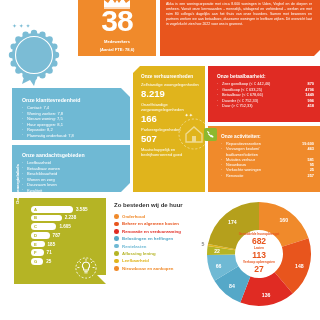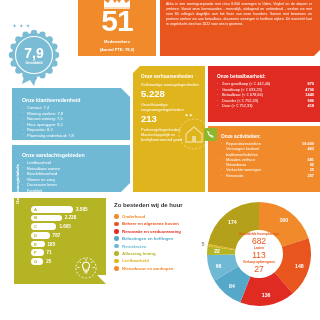--- a/index.html
+++ b/index.html
@@ -144,34 +144,34 @@
   #spend .lg{display:flex;align-items:center;margin-bottom:2.4px;}
   #spend .dot{width:4.6px;height:4.6px;border-radius:50%;margin-right:3.5px;flex:none;}
   #spend .lgt{font-size:4.3px;font-weight:bold;white-space:nowrap;}
 
   #donut-wrap{position:absolute;left:88px;top:0px;width:118px;height:112px;}
   #donut-center{
     position:absolute;left:50%;top:50%;transform:translate(-50%,-50%);
     text-align:center;width:44px;color:#e8551d;
   }
   #donut-center .cl{font-size:3.1px;font-weight:bold;line-height:3.6px;}
-  #donut-center .cv{font-size:8.5px;font-weight:normal;line-height:9px;margin-bottom:1.5px;}
+  #donut-center .cv{font-size:8.5px;font-weight:bold;line-height:9px;margin-bottom:1.5px;}
   .seglbl{position:absolute;color:#fff;font-size:5.2px;font-weight:bold;transform:translate(-50%,-50%);}
 </style>
 </head>
 <body>
 
 <div id="page">
 
   <div class="panel" id="hdr-emp">
     <svg id="crown" width="30" height="13" viewBox="0 0 30 13">
       <path d="M2 11 L2 4 L6 7 L9.5 2 L13 7 L15 4 L17 7 L20.5 2 L24 7 L28 4 L28 11 Z" fill="#fff"></path>
       <rect x="2" y="11.3" width="26" height="1.4" fill="#fff"></rect>
     </svg>
-    <div class="bignum">51</div>
+    <div class="bignum">38</div>
     <div class="lbl">Medewerkers</div>
     <div class="lbl">(Aantal FTE: 78,6)</div>
   </div>
 
   <div class="panel" id="hdr-text">
     <div>Akka is een woningcorporatie met circa 8.600 woningen in Uden, Veghel en de dorpen er omheen. Vanuit onze kernwaarden - menselijk, uitdagend en verbindend - werken we met ruim 80 collega's dagelijks aan het thuis van onze huurders. Samen met bewoners en partners werken we aan betaalbare, duurzame woningen in leefbare wijken. Dit overzicht laat in vogelvlucht zien hoe 2022 voor ons is geweest.</div>
     <div id="hdr-corner"></div>
   </div>
 
   <div class="panel" id="badge">
@@ -194,24 +194,20 @@
           <circle cx="-8.4" cy="20.3" r="3.2"></circle>
             <circle cx="-20.3" cy="8.4" r="3.2"></circle>
           <circle cx="-20.3" cy="-8.4" r="3.2"></circle>
             <circle cx="-8.4" cy="-20.3" r="3.2"></circle>
           <circle cx="8.4" cy="-20.3" r="3.2"></circle>
             <circle cx="20.3" cy="-8.4" r="3.2"></circle>
         </g>
         <circle r="18.5" fill="none" stroke="#fff" stroke-width="1.1"></circle>
       </g>
     </svg>
-    <div class="val">
-      <div class="n">7,9</div>
-      <div class="c">Gemiddeld</div>
-    </div>
   </div>
 
   <div class="panel" id="sat">
     <div class="notch"></div>
     <div class="ttl">Onze klanttevredenheid</div>
     <ul class="lst">
       <li>Contact: 7,4</li>
       <li>Woning zoeken: 7,8</li>
       <li>Nieuwe woning: 7,5</li>
       <li>Huur opzeggen: 8,1</li>
@@ -230,24 +226,25 @@
       <li>Duurzaam leven</li>
       <li>Kwaliteit</li>
     </ul>
     <div class="corner"></div>
   </div>
 
   <div class="panel" id="units">
     <div class="topnotch"></div>
     <div class="ttl">Onze verhuureenheden</div>
     <div class="ul">Zelfstandige woongelegenheden</div>
-    <div class="uv">5.228</div>
+    <div class="uv">8.219</div>
     <div class="ul">Onzelfstandige zorgwoongelegenheden</div>
-    <div class="uv">213</div>
+    <div class="uv">166</div>
     <div class="ul">Parkeergelegenheden</div>
+    <div class="uv">507</div>
     <div class="ul">Maatschappelijk en bedrijfsonroerend goed</div>
     <div class="sparks">✦✦</div>
     <svg id="house-ico" width="34" height="32" viewBox="0 0 34 32">
       <circle cx="17" cy="16" r="15" fill="none" stroke="#fff" stroke-width="1" stroke-dasharray="2 2"></circle>
       <path d="M9 16 L17 9 L25 16 L25 24 L9 24 Z" fill="none" stroke="#fff" stroke-width="1.4"></path>
       <rect x="15" y="18" width="4" height="6" fill="#fff"></rect>
     </svg>
   </div>
 
   <div class="panel" id="afford">

